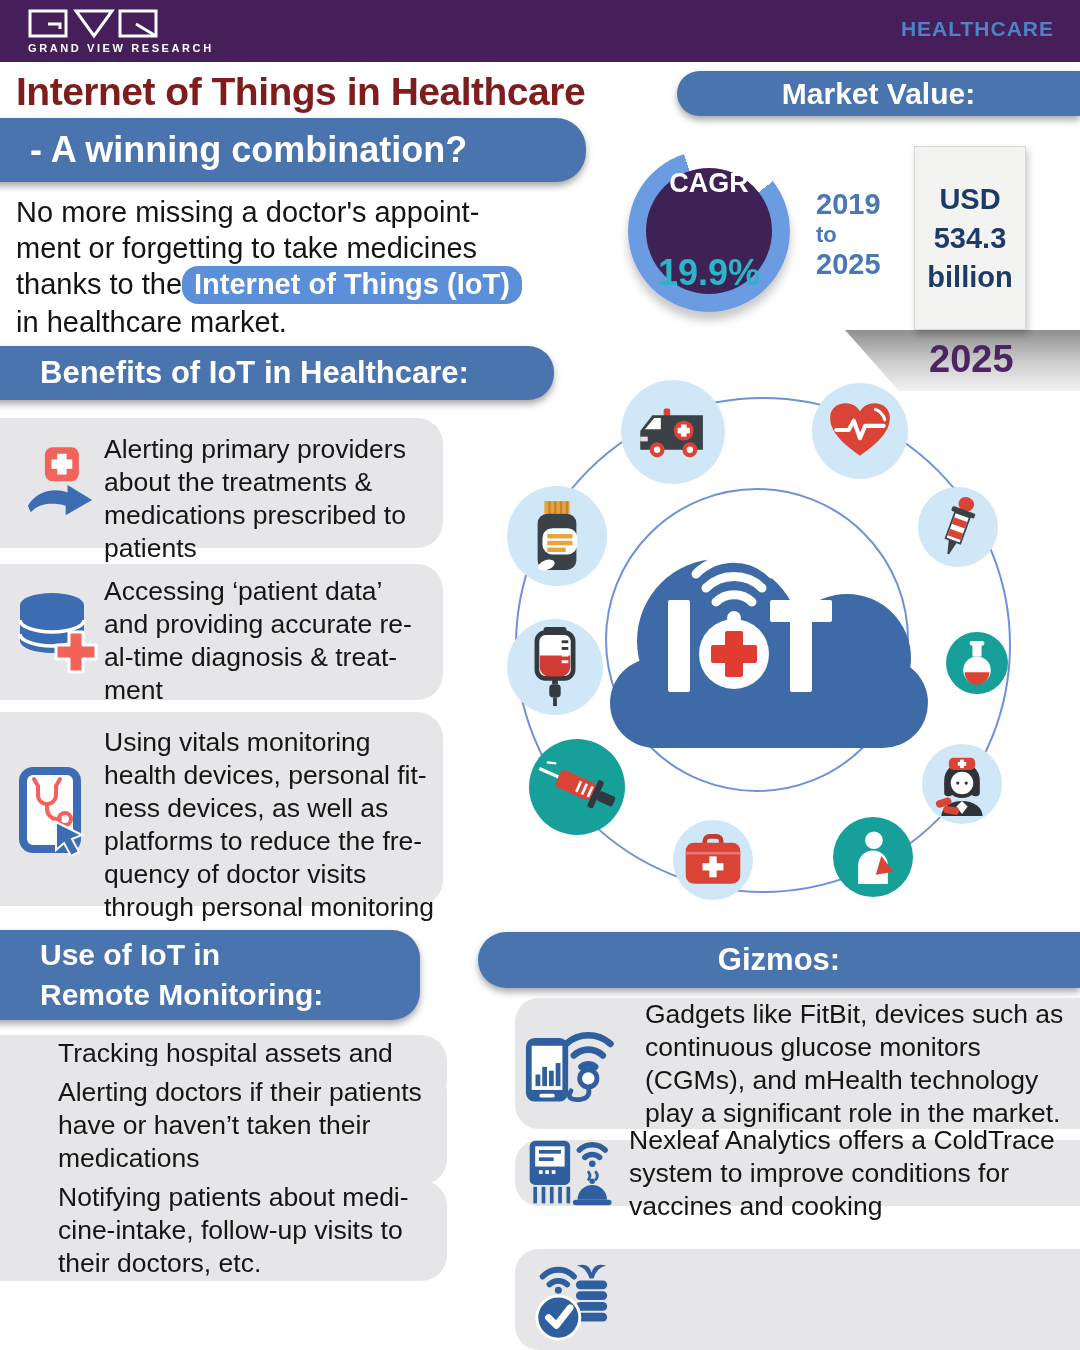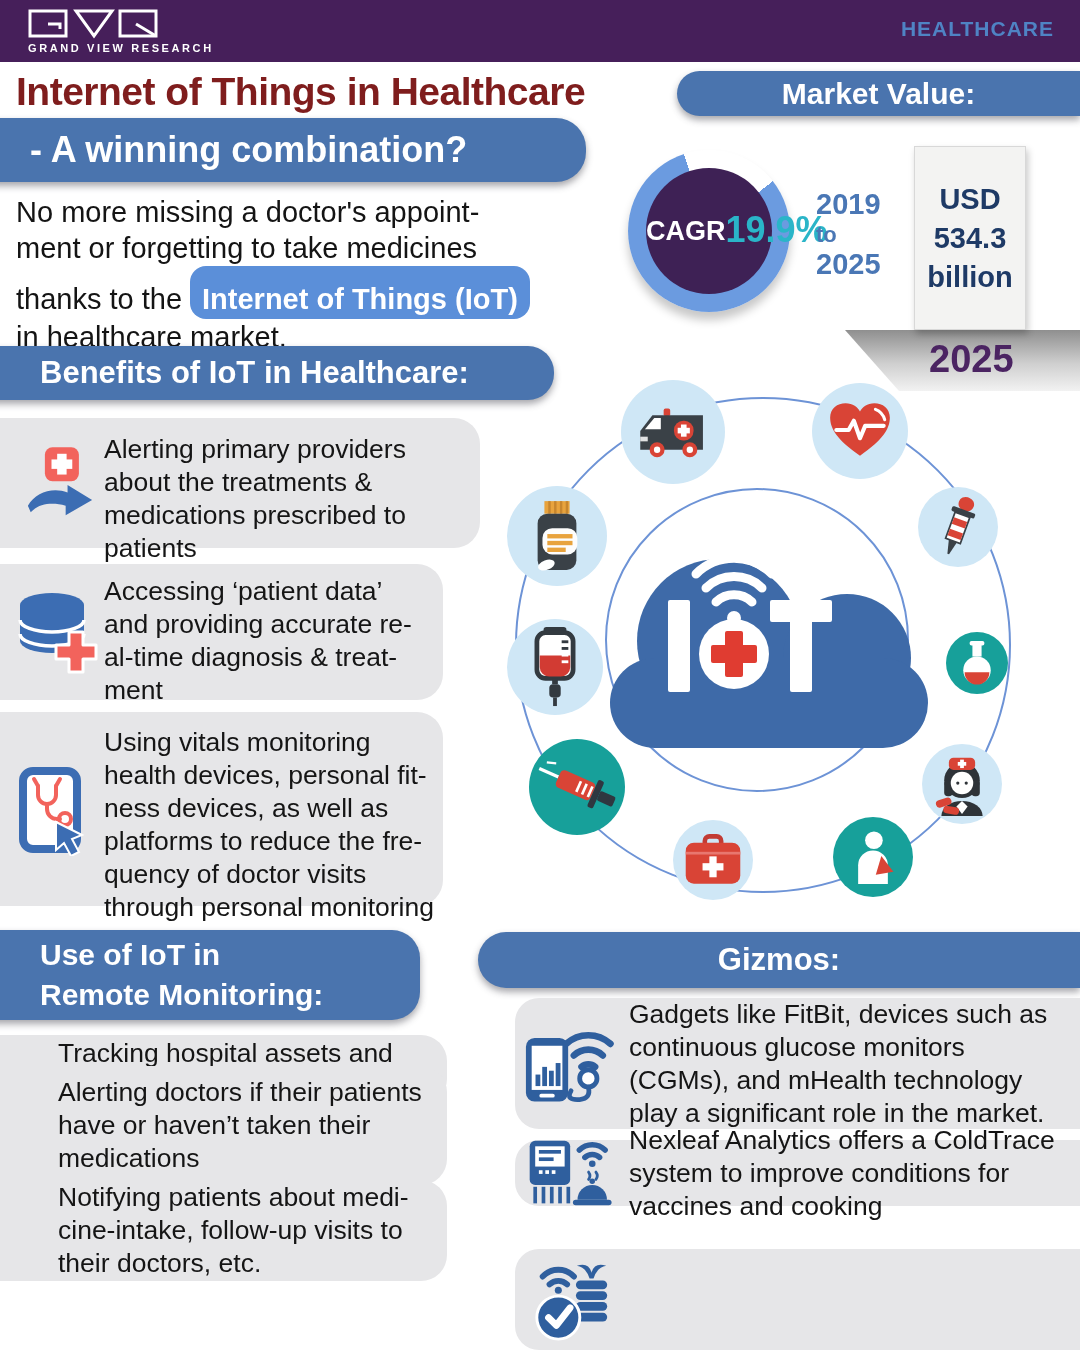--- a/index.html
+++ b/index.html
@@ -16,28 +16,28 @@
   .category { right:26px; top:17px; color:#4f83c4; font-size:21px; font-weight:bold; letter-spacing:1px; }
 
   
   .title1 { left:16px; top:70px; color:#7f1d1d; font-size:39px; font-weight:bold; letter-spacing:-0.5px; }
   .pill-banner { background:#4a74ae; color:#fff; font-weight:bold; box-shadow:0 4px 7px rgba(60,60,70,.45); display:flex; align-items:center; }
   .market-pill { left:677px; top:71px; width:403px; height:45px; border-radius:24px 0 0 24px; justify-content:center; font-size:30px; }
   .winning { left:-14px; top:118px; width:600px; height:64px; border-radius:0 30px 30px 0; padding-left:44px; font-size:36px; }
 
   
   .intro { left:16px; top:194px; width:630px; color:#141414; font-size:29px; line-height:36px; }
-  .hl { display:inline-block; background:#5b8fd9; color:#fff; font-weight:bold; border-radius:16px; padding:15px 12px 2px 12px; margin-left:8px; }
+  .hl { display:inline-block; background:#5b8fd9; color:#fff; font-weight:bold; border-radius:16px; padding:0 12px 2px 12px; margin-left:0; }
 
   
   .donut { left:628px; top:150px; width:162px; height:162px; border-radius:50%;
            background:conic-gradient(from -18deg, #ffffff 0deg 70deg, #6b9be0 70deg 360deg);
            box-shadow:0 8px 10px rgba(0,0,0,.22); }
   .donut-inner { position:absolute; left:18px; top:18px; width:126px; height:126px; border-radius:50%;
-                 background:#3e2155; display:flex; align-items:center; justify-content:flex-start; }
+                 background:#3e2155; display:flex; flex-direction:column; align-items:center; justify-content:space-between; }
   .cagr-label { color:#fff; font-size:27px; font-weight:bold; }
   .cagr-value { color:#2ab5c8; font-size:36px; font-weight:bold; margin-top:-2px; }
   .range { left:816px; top:188px; color:#4a77b5; font-weight:bold; font-size:29px; line-height:33px; }
   .range .to { font-size:22px; line-height:27px; }
   .usd-card { left:914px; top:146px; width:112px; height:184px; background:#f3f3f2; border:1px solid #d8d8d8;
               box-shadow:2px 4px 7px rgba(0,0,0,.22); display:flex; align-items:center; justify-content:center;
               text-align:center; color:#1e3a66; font-weight:bold; font-size:29px; line-height:39px; z-index:2; }
   .ribbon { left:845px; top:330px; width:235px; height:61px; z-index:1;
             clip-path:polygon(0 0, 100% 0, 100% 100%, 54px 100%);
             background:linear-gradient(180deg,#8f8f8f 0%, #cfcfcf 55%, #f2f2f2 100%);
@@ -46,27 +46,27 @@
   
   .benefits-banner { left:-14px; top:346px; width:568px; height:54px; border-radius:0 26px 26px 0; padding-left:54px; font-size:31px; }
   .remote-banner { left:-14px; top:930px; width:434px; height:90px; border-radius:0 28px 28px 0; padding-left:54px; font-size:30px; line-height:40px; }
   .gizmos-banner { left:478px; top:932px; width:602px; height:56px; border-radius:28px 0 0 28px; justify-content:center; font-size:31px; }
 
   
   .card { background:#e6e6e8; color:#151515; }
   .lcard { left:0; border-radius:0 26px 26px 0; }
   .rcard { border-radius:24px 0 0 24px; left:515px; width:565px; display:flex; align-items:center; }
   .card-text { font-size:26.5px; line-height:33px; }
-  .b1 { top:418px; width:480px; height:130px;padding-left:8px; }
+  .b1 { top:418px; width:443px; height:130px;padding-left:8px; }
   .b2 { top:564px; width:443px; height:136px; }
   .b3 { top:712px; width:443px; height:194px; }
   .r1 { top:1035px; width:447px; height:70px; display:flex; align-items:center; padding-left:58px; }
   .r2 { top:1066px; width:447px; height:119px; display:flex; align-items:center; padding-left:58px; }
   .r3 { top:1180px; width:447px; height:101px; display:flex; align-items:center; padding-left:58px; }
-  .g1 { top:998px; height:131px; }
+  .g1 { top:998px; height:131px;gap:16px; }
   .g2 { top:1140px; height:66px; }
   .g3 { top:1249px; height:101px; }
   .gicon { width:114px; min-width:114px; display:flex; justify-content:center; align-items:center; }
 
   
   .ring { border:2px solid #6d93d6; border-radius:50%; }
   .ring-outer { left:515px; top:397px; width:496px; height:496px; }
   .ring-inner { left:605px; top:488px; width:304px; height:304px; }
   .bubble { border-radius:50%; display:flex; align-items:center; justify-content:center; }
   .bb { background:#cfe7f6; }

